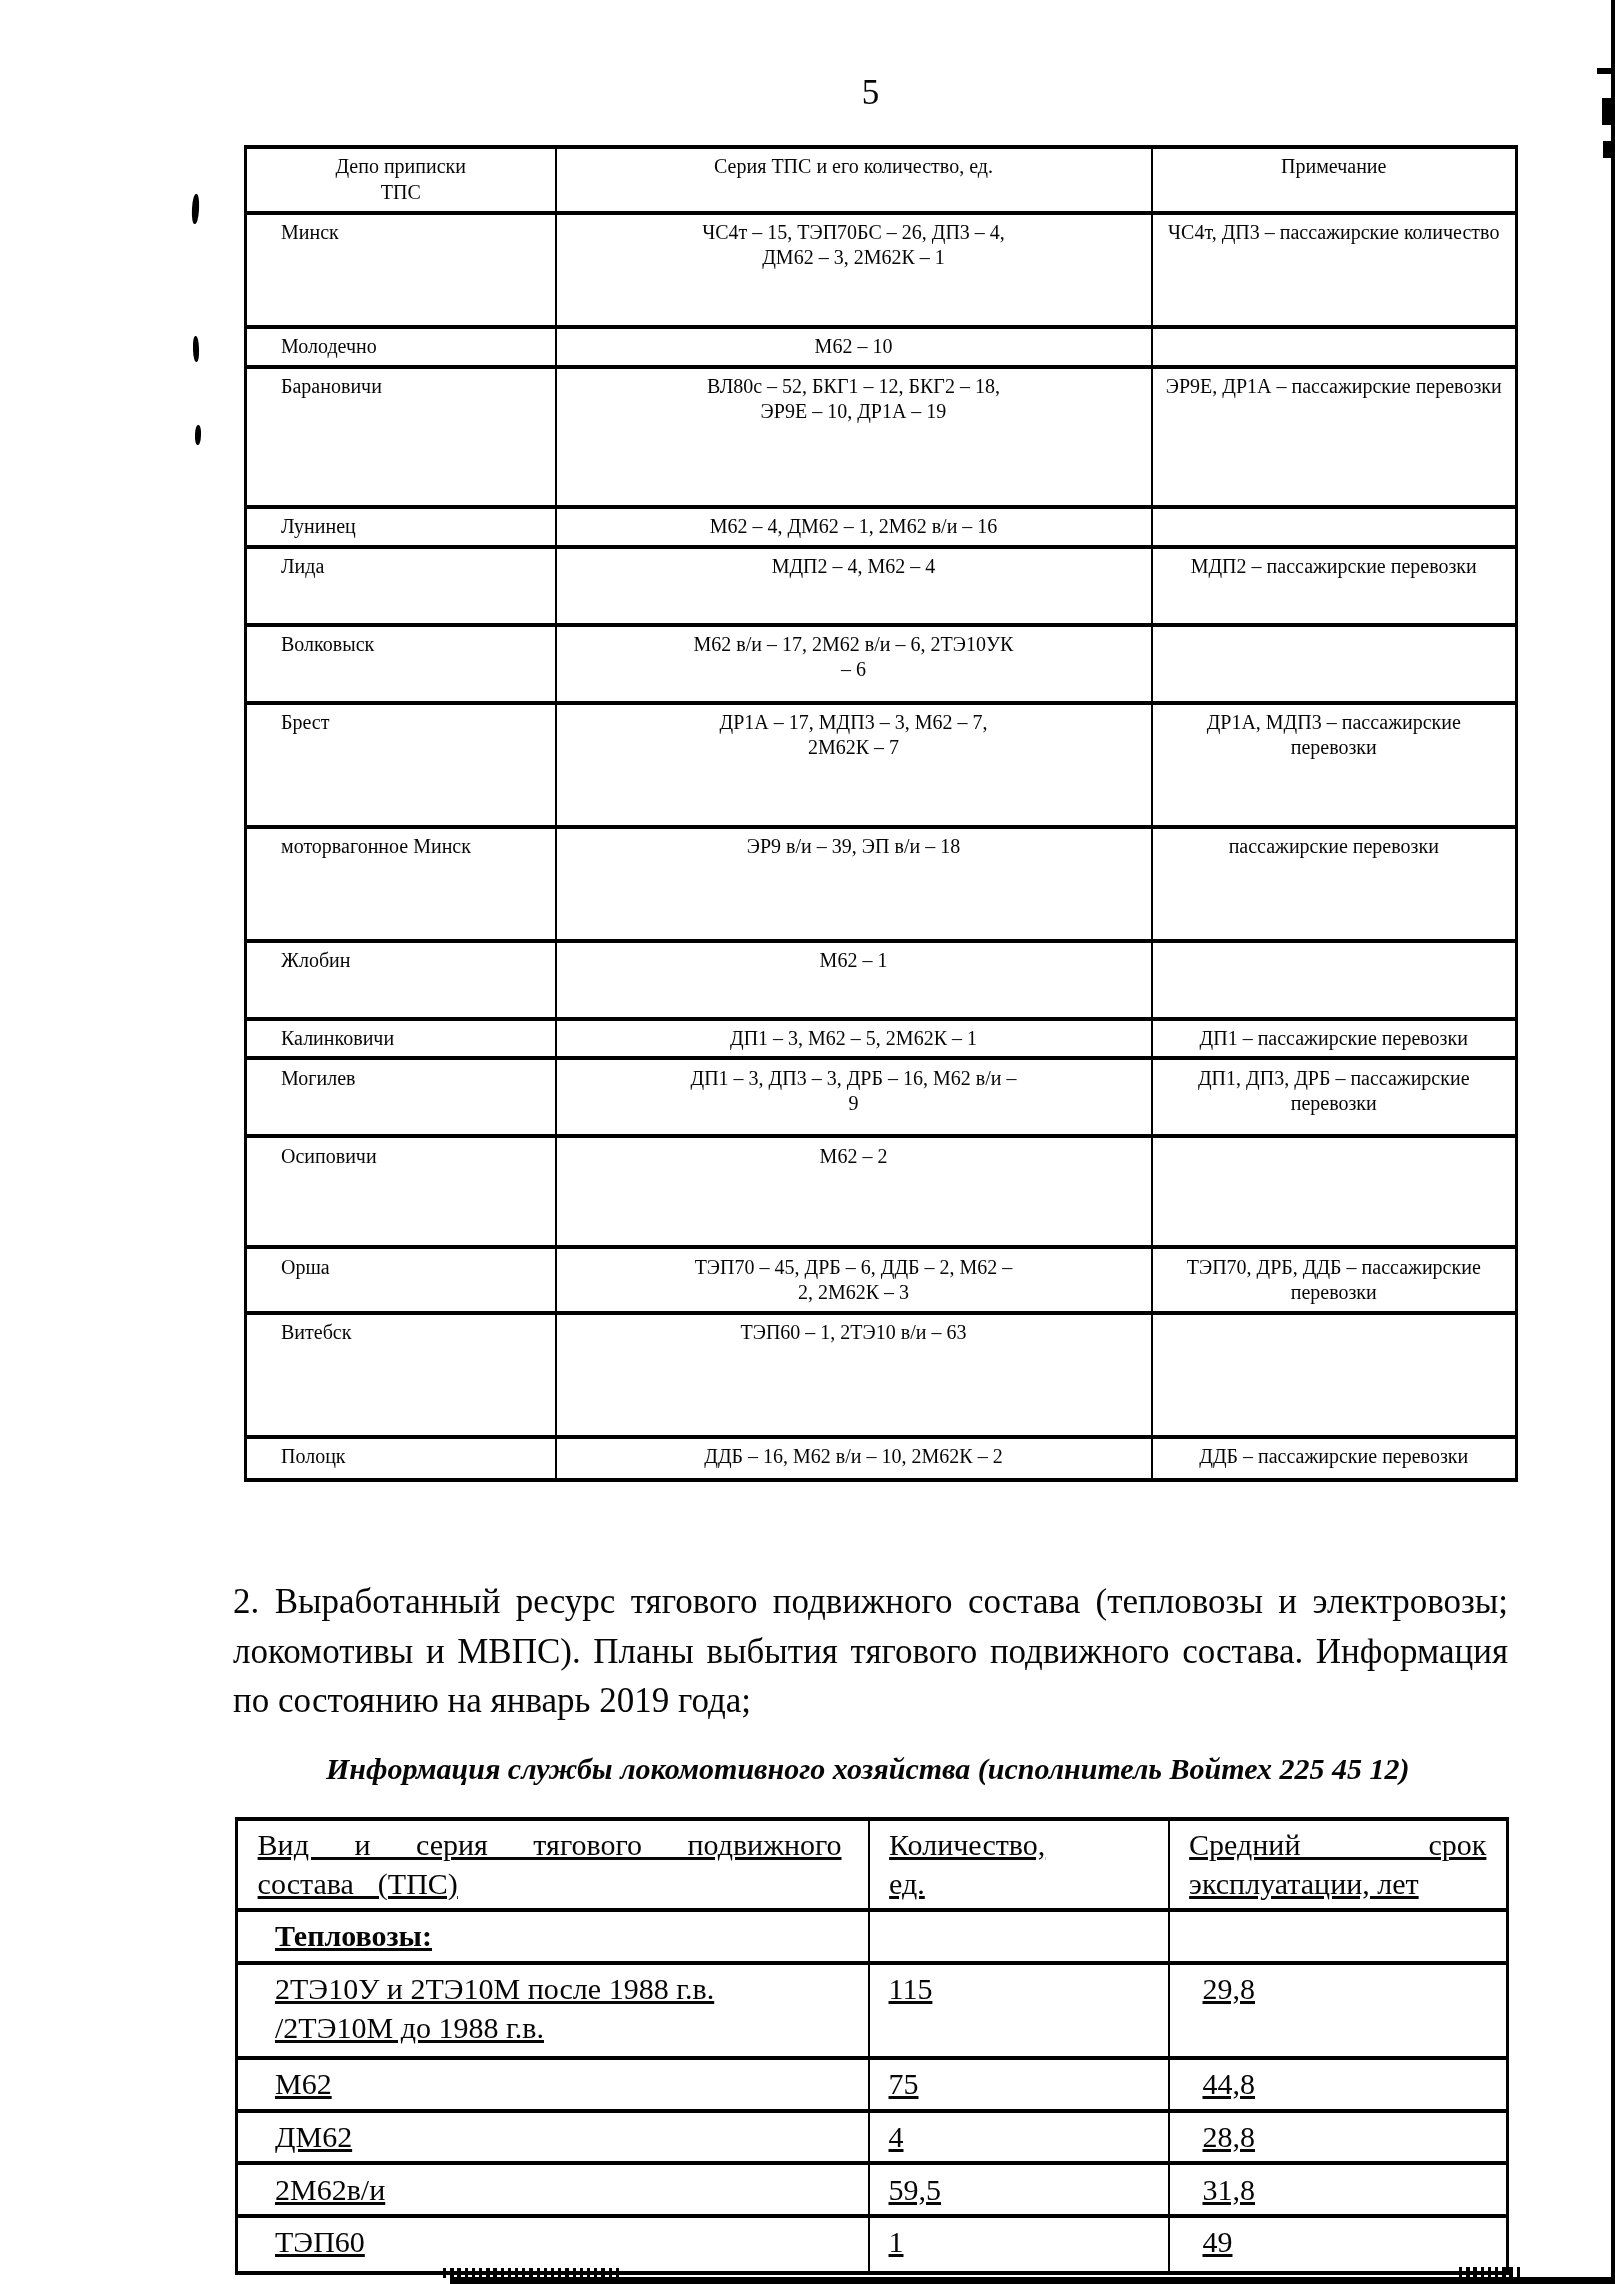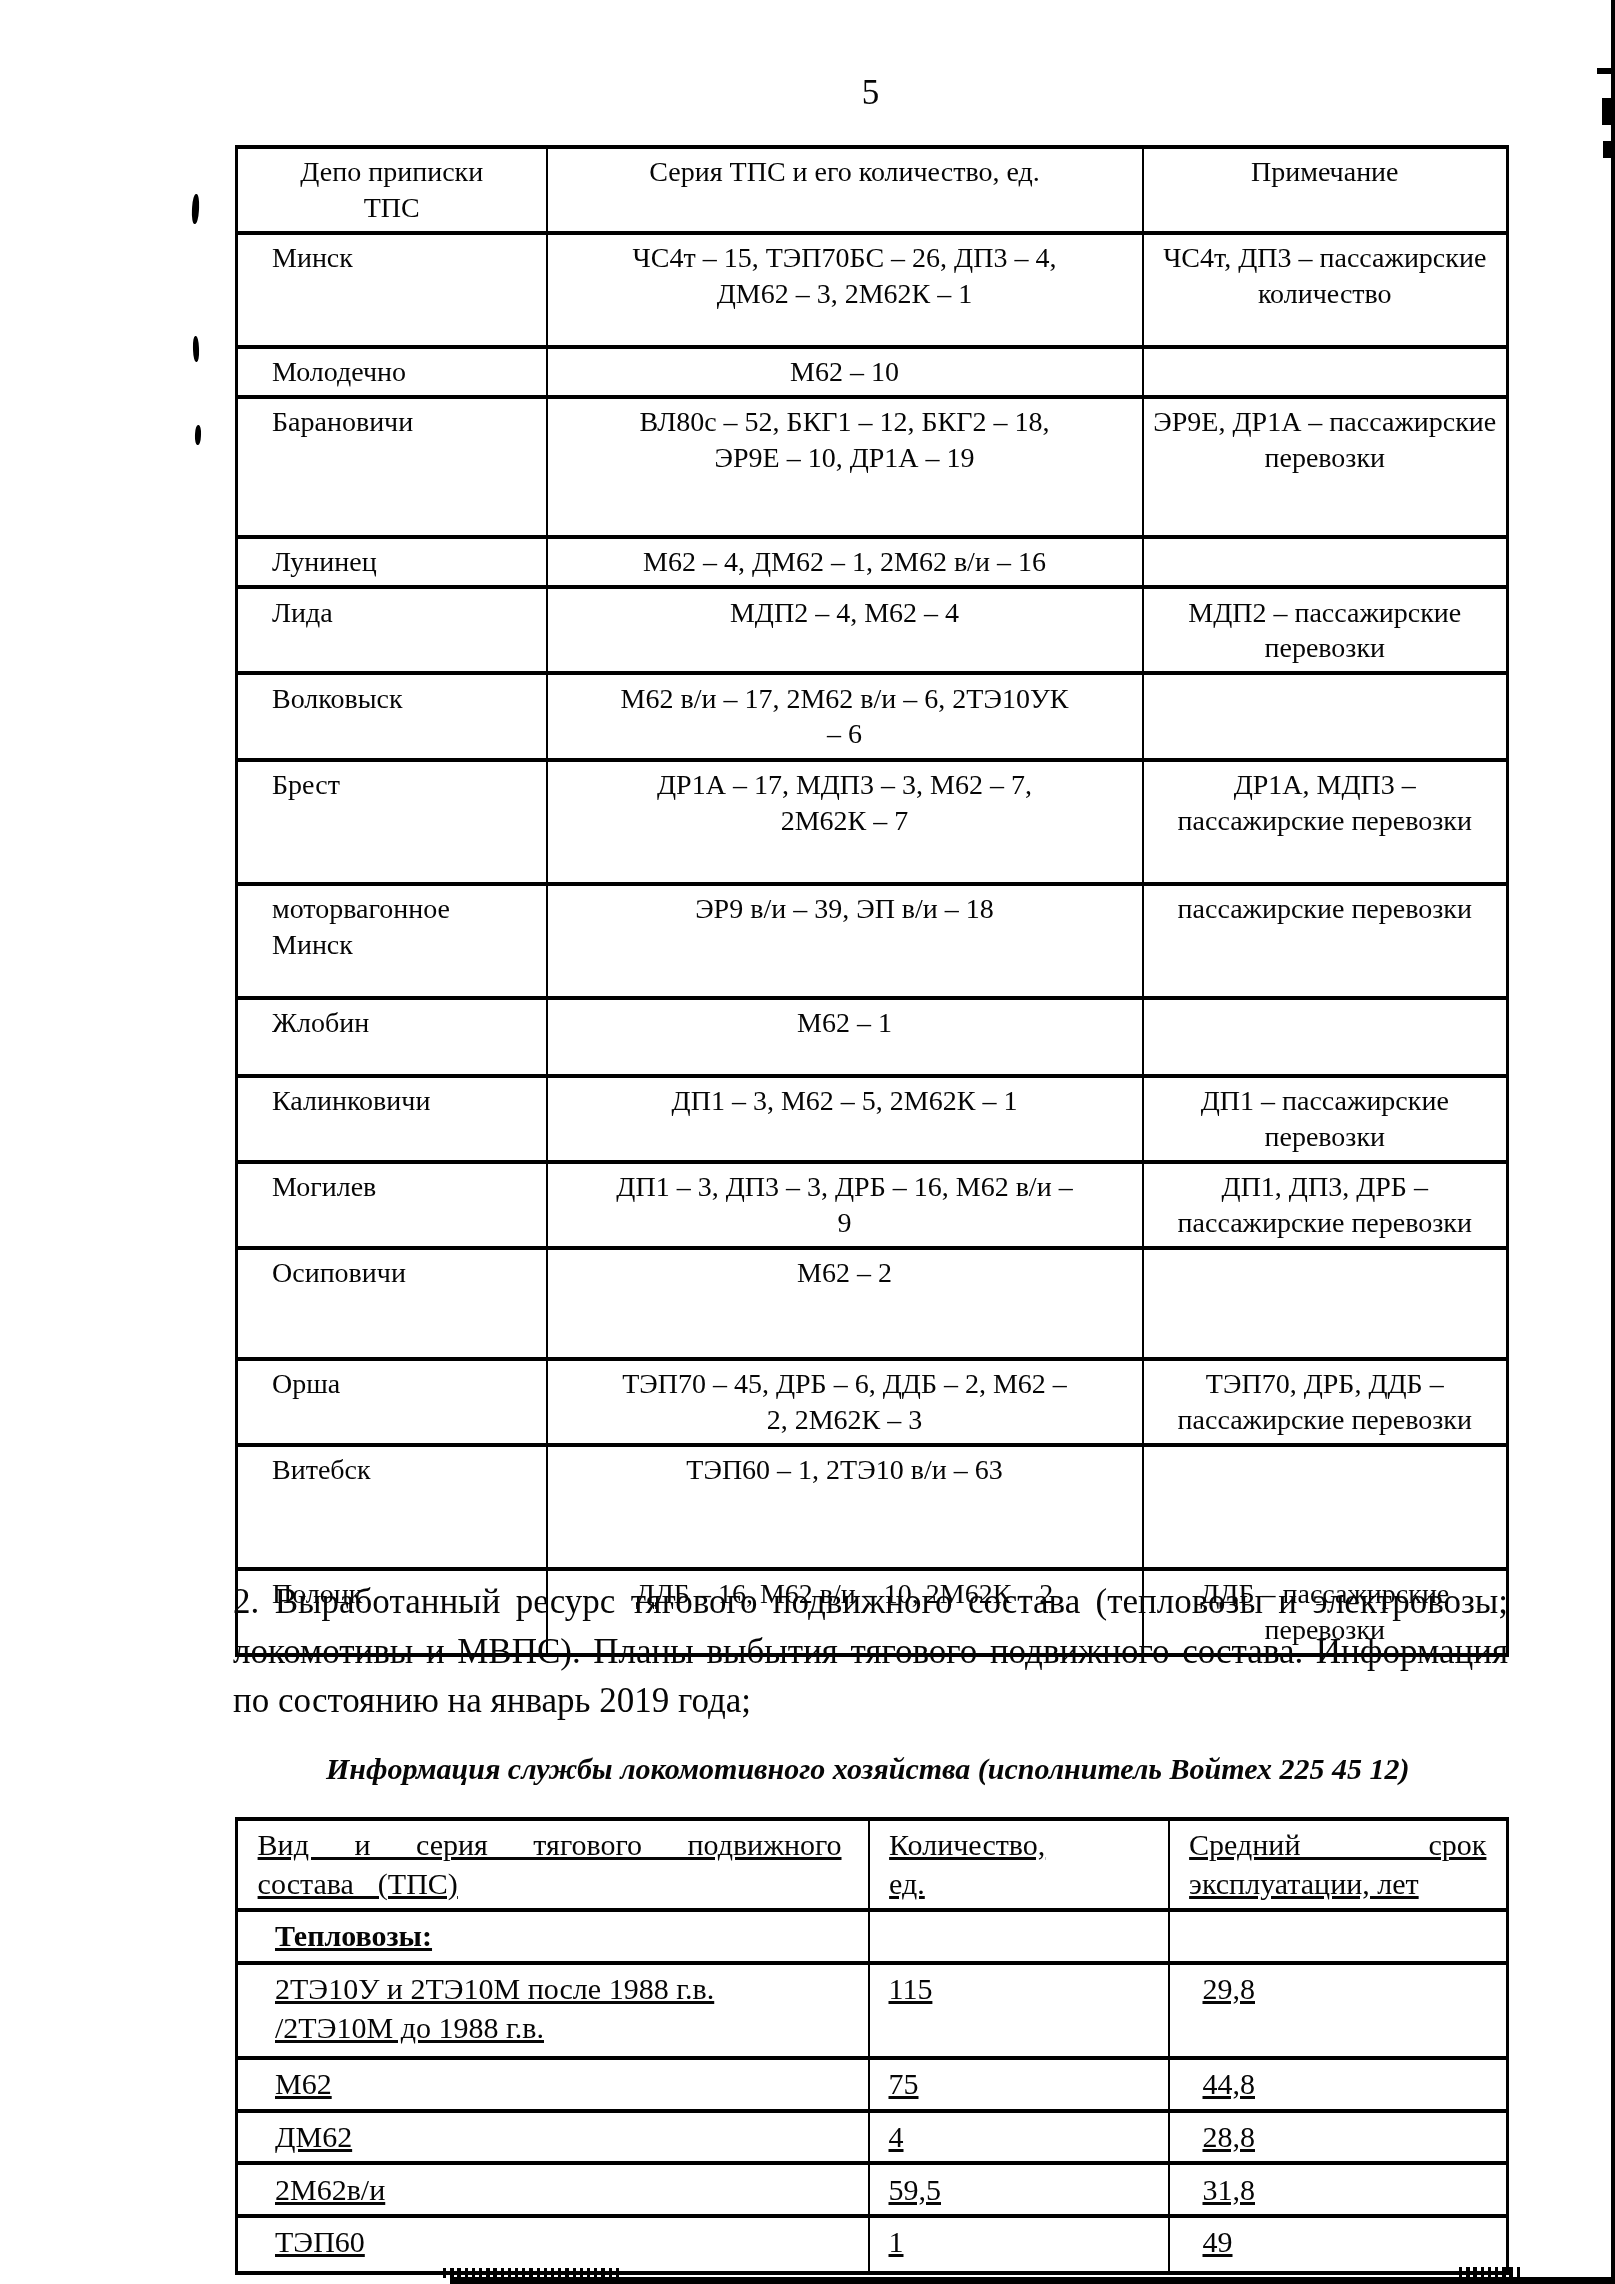--- a/index.html
+++ b/index.html
@@ -22,22 +22,22 @@
     border:2px solid #000;
     border-top-width:4.6px; border-bottom-width:4.6px;
     vertical-align:top;
     padding:5.2px 9px;
     font-weight:normal;
   }
   table { border:3.3px solid #000; }
 
   
   .t1 {
-    position:absolute; top:145px; left:235px; width:1271px;
-    font-size:28px; line-height:1.28;
+    position:absolute; top:145px; left:244px; width:1271px;
+    font-size:20px; line-height:1.28;
   }
   .t1 col.c1{width:310px}.t1 col.c2{width:596px}.t1 col.c3{width:365px}
   .t1 thead th { height:65px; text-align:center; }
   .t1 th.depot { white-space:pre-line; }
   .t1 td.depot { text-align:left; padding-left:34px; }
   .t1 td.series { text-align:center; white-space:pre-line; }
   .t1 td.note { text-align:center; }
   #t1-body tr:nth-child(1){height:114px}
   #t1-body tr:nth-child(2){height:37px}
   #t1-body tr:nth-child(3){height:140px}

